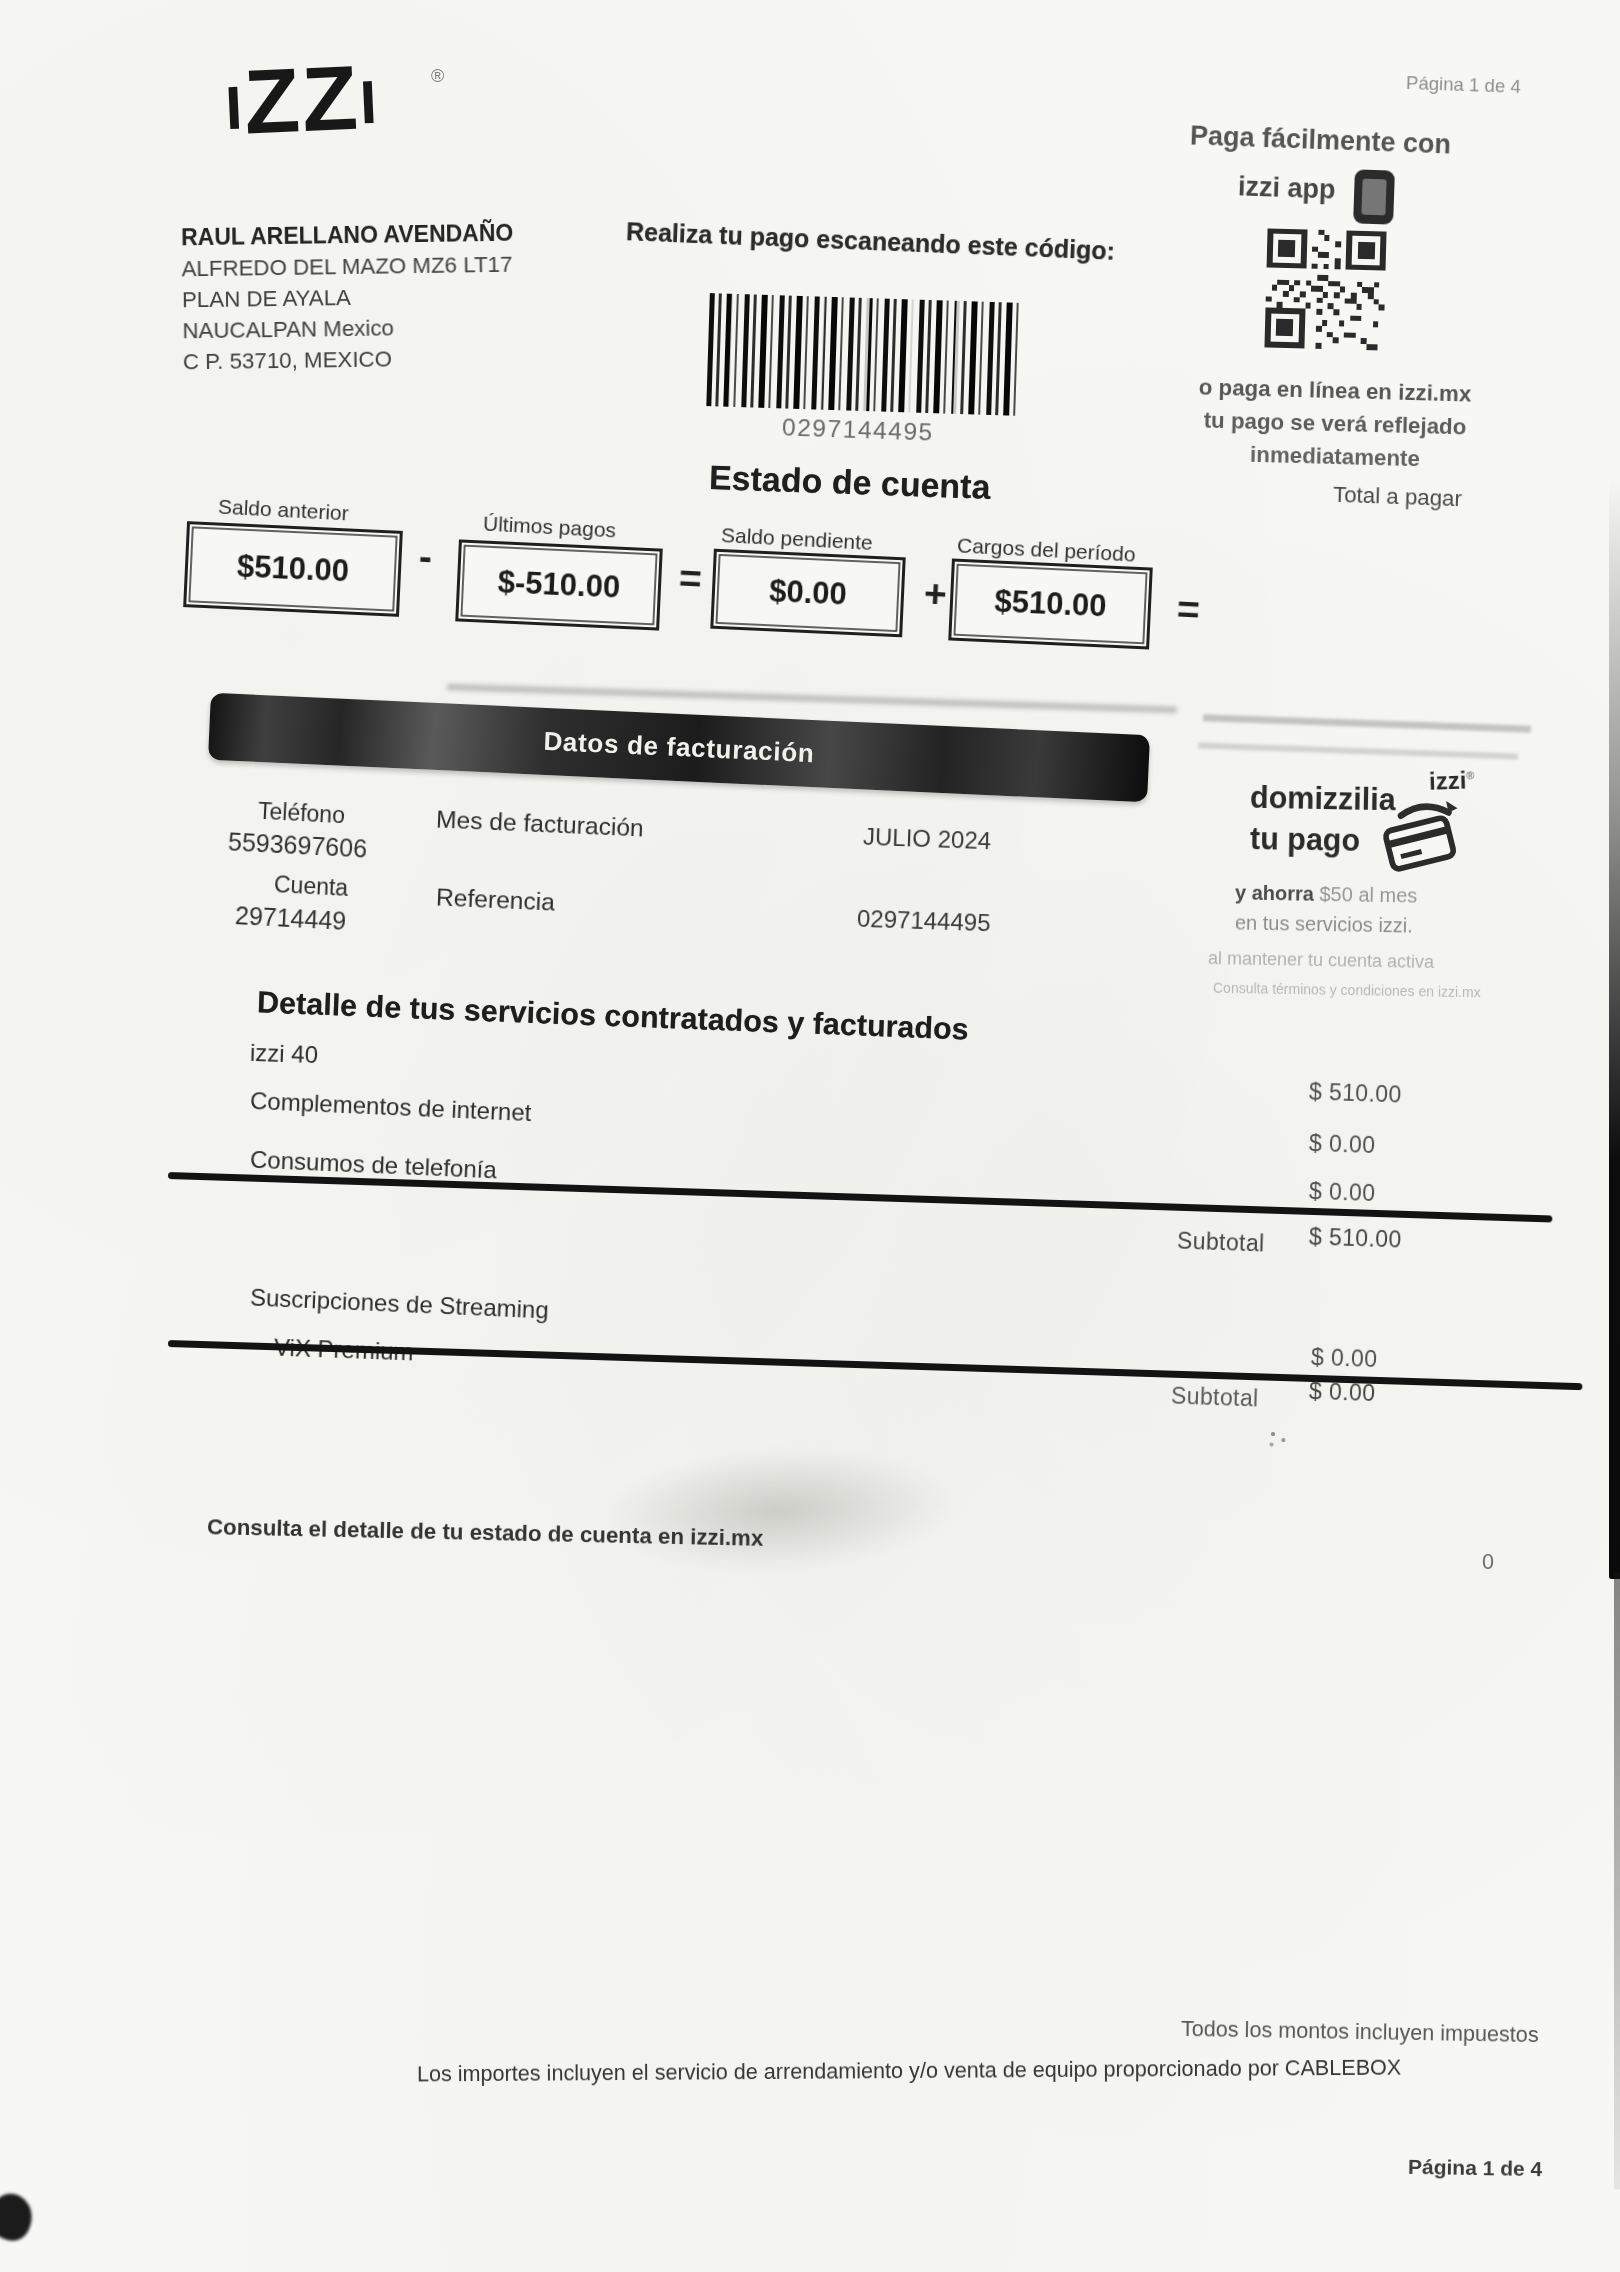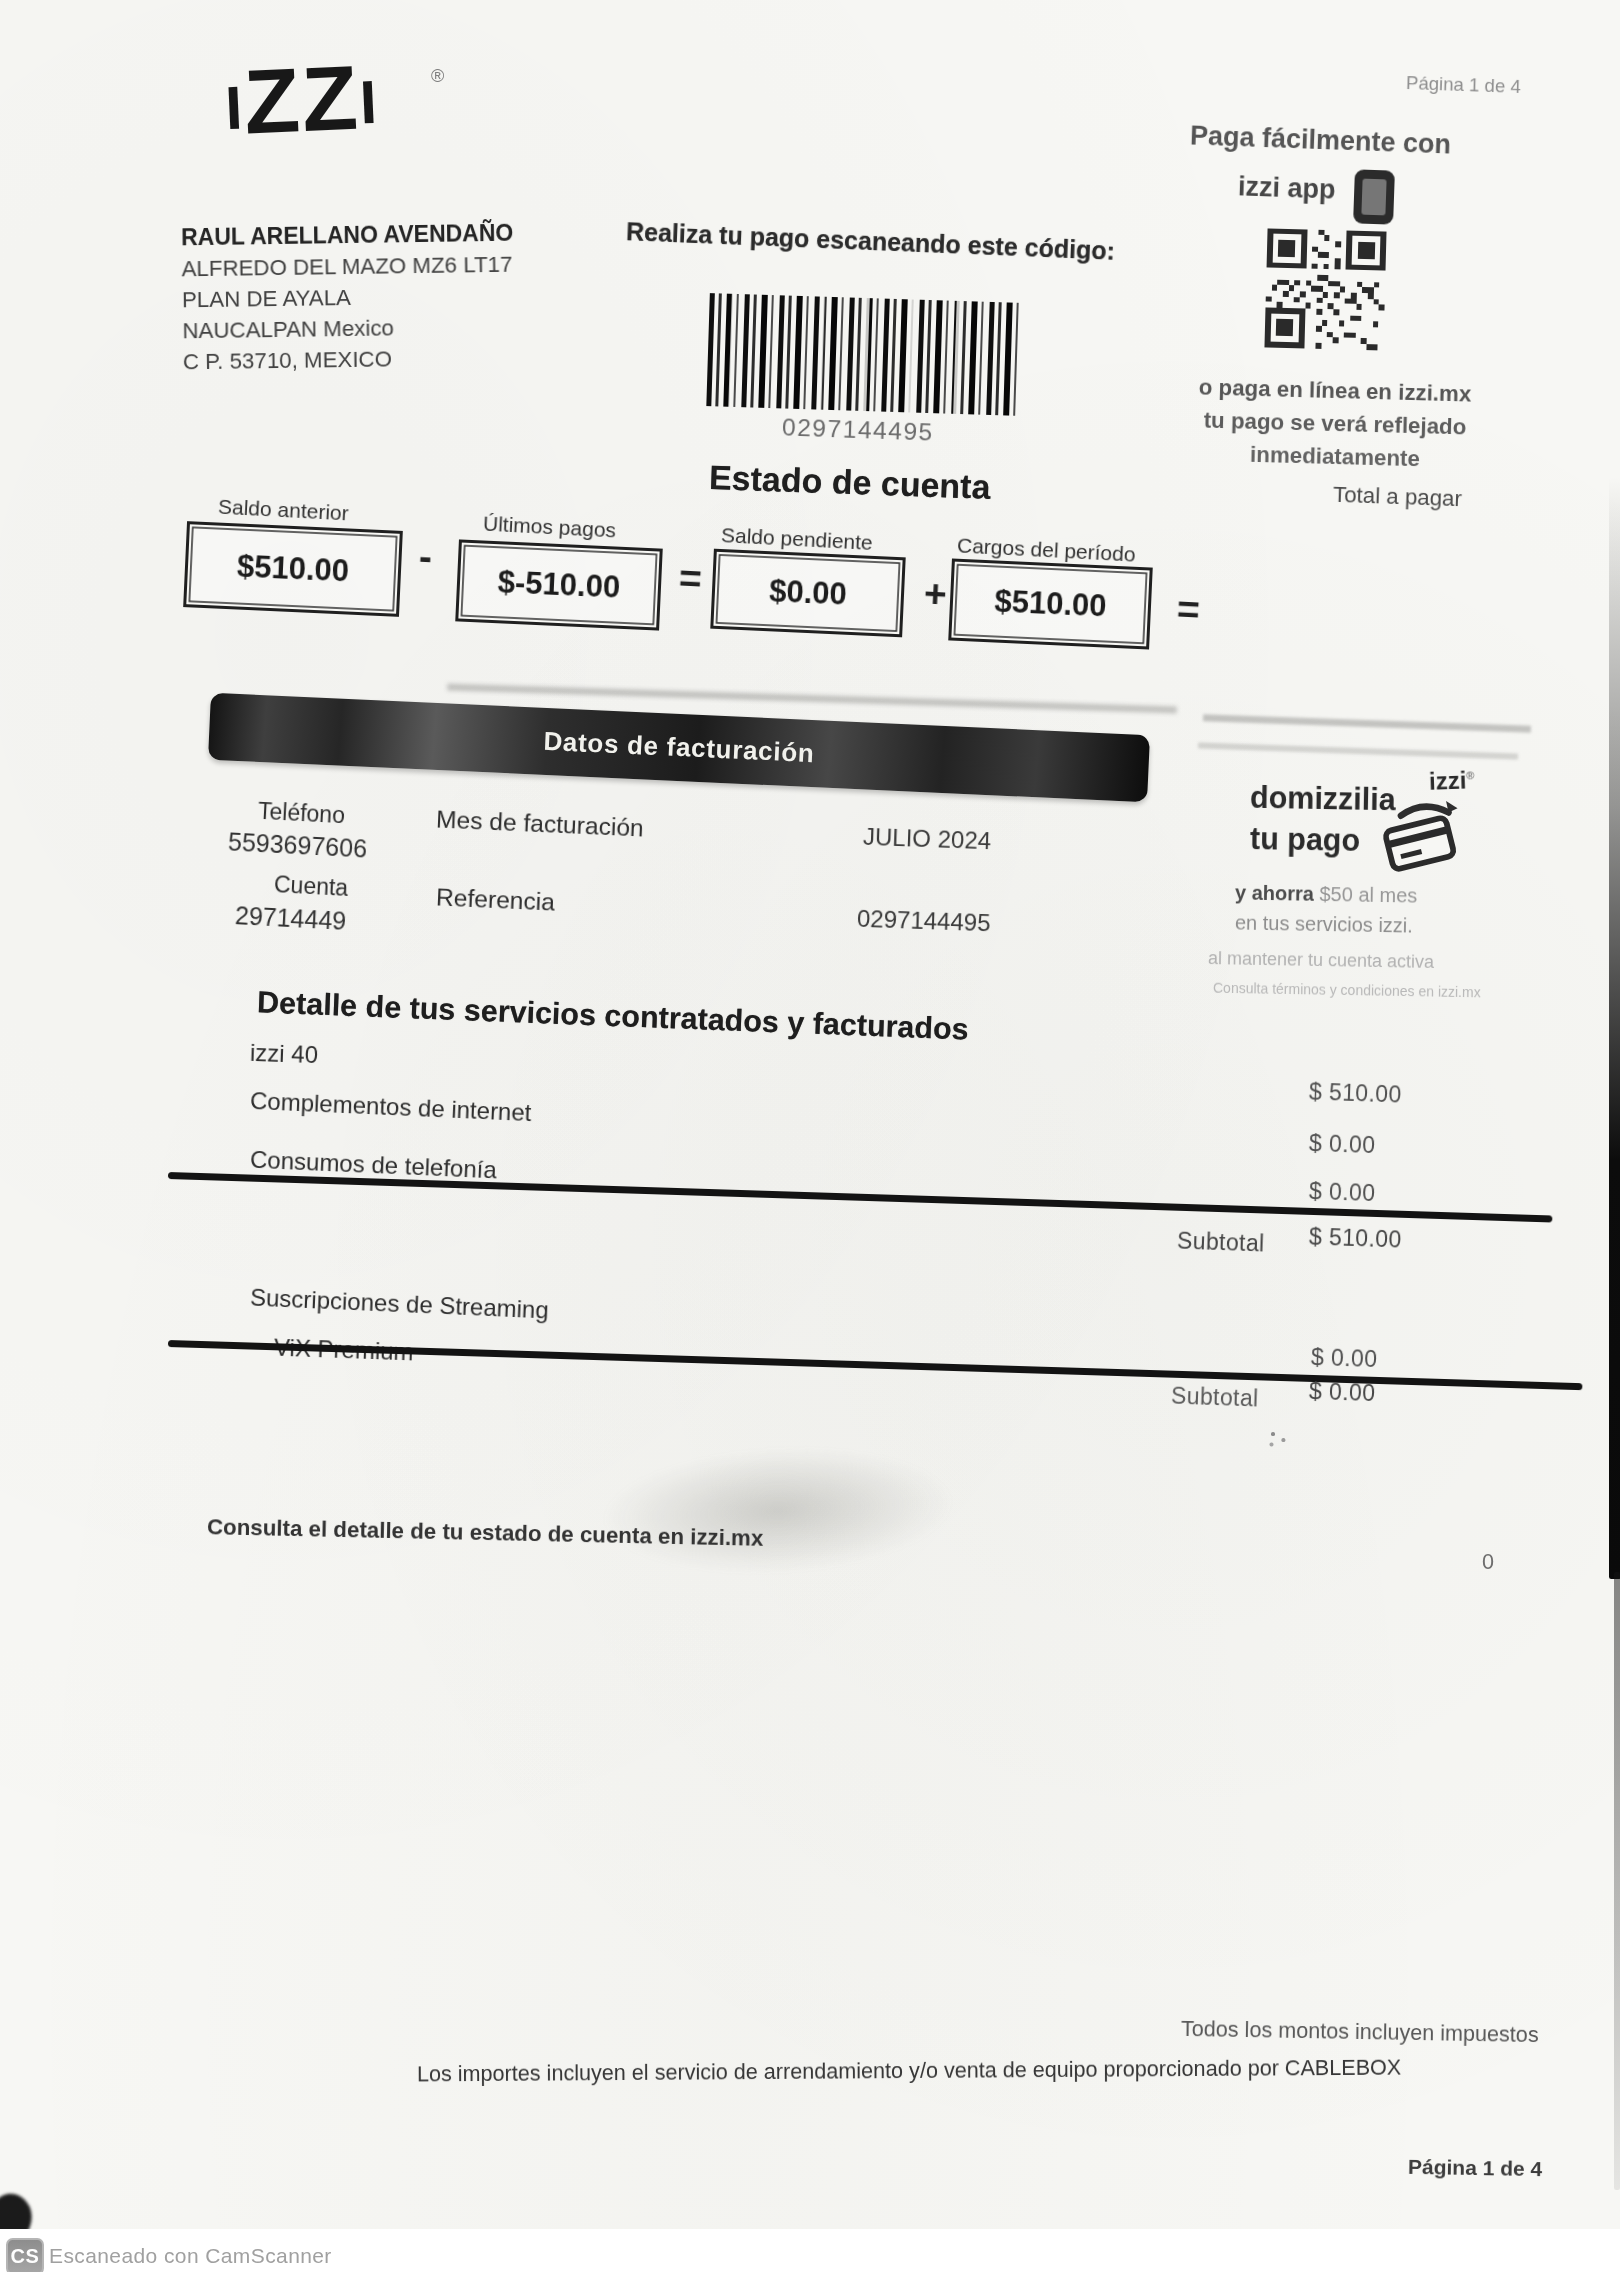--- a/index.html
+++ b/index.html
@@ -252,19 +252,15 @@
 
   <div class="abs softer" style="left:1181px;top:2019px;font-size:21.6px;color:#585858;transform:rotate(1deg);white-space:nowrap;">Todos los montos incluyen impuestos</div>
   <div class="abs soft" style="left:417px;top:2058px;font-size:21.6px;color:#363636;transform:rotate(-0.4deg);white-space:nowrap;">Los importes incluyen el servicio de arrendamiento y/o venta de equipo proporcionado por CABLEBOX</div>
   <div class="abs soft" style="left:1408px;top:2156px;font-size:21px;font-weight:bold;color:#3c3c3c;transform:rotate(1deg);">Página 1 de 4</div>
 
   <div class="abs edge-band" style="right:0;top:477px;width:12px;height:1102px;"></div>
   <div class="abs" style="right:1.5px;top:1572px;width:5.2px;height:618px;background:linear-gradient(180deg,rgba(20,20,20,.5),rgba(20,20,20,.08));border-radius:2.2px;"></div>
 
   <div class="abs" style="left:-10.4px;top:2194px;width:42px;height:46px;background:#1b1b1b;border-radius:50% 60% 45% 55%;transform:rotate(18deg);filter:blur(1.5px);"></div>
 
-  <div class="abs footer-strip" style="left:0;top:2229px;width:1621px;height:44px;">
-    <div class="cs-badge abs" style="left:6px;top:9px;width:34px;height:33px;">CS</div>
-    <div class="cs-text abs" style="left:49px;top:15px;">Escaneado con CamScanner</div>
-  </div>
 
 </div>
 
 
 </body></html>

